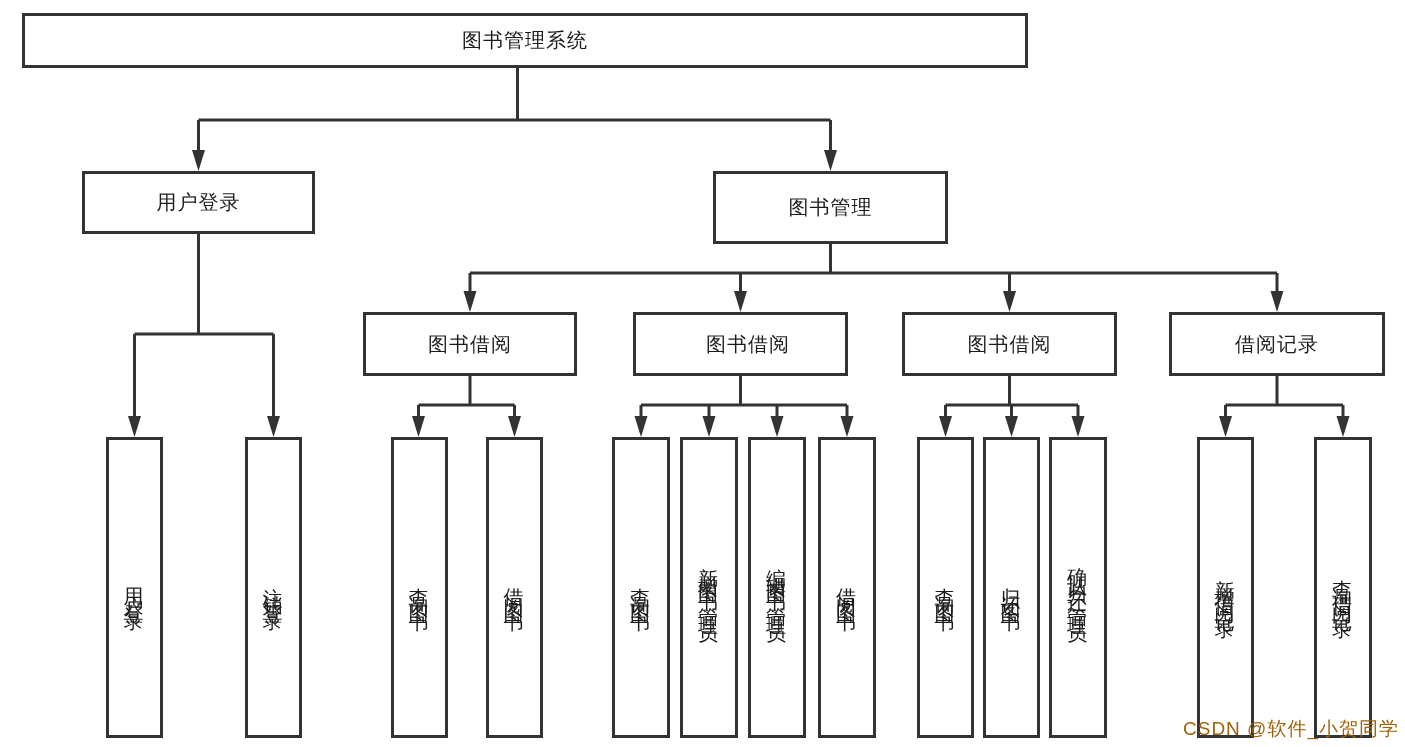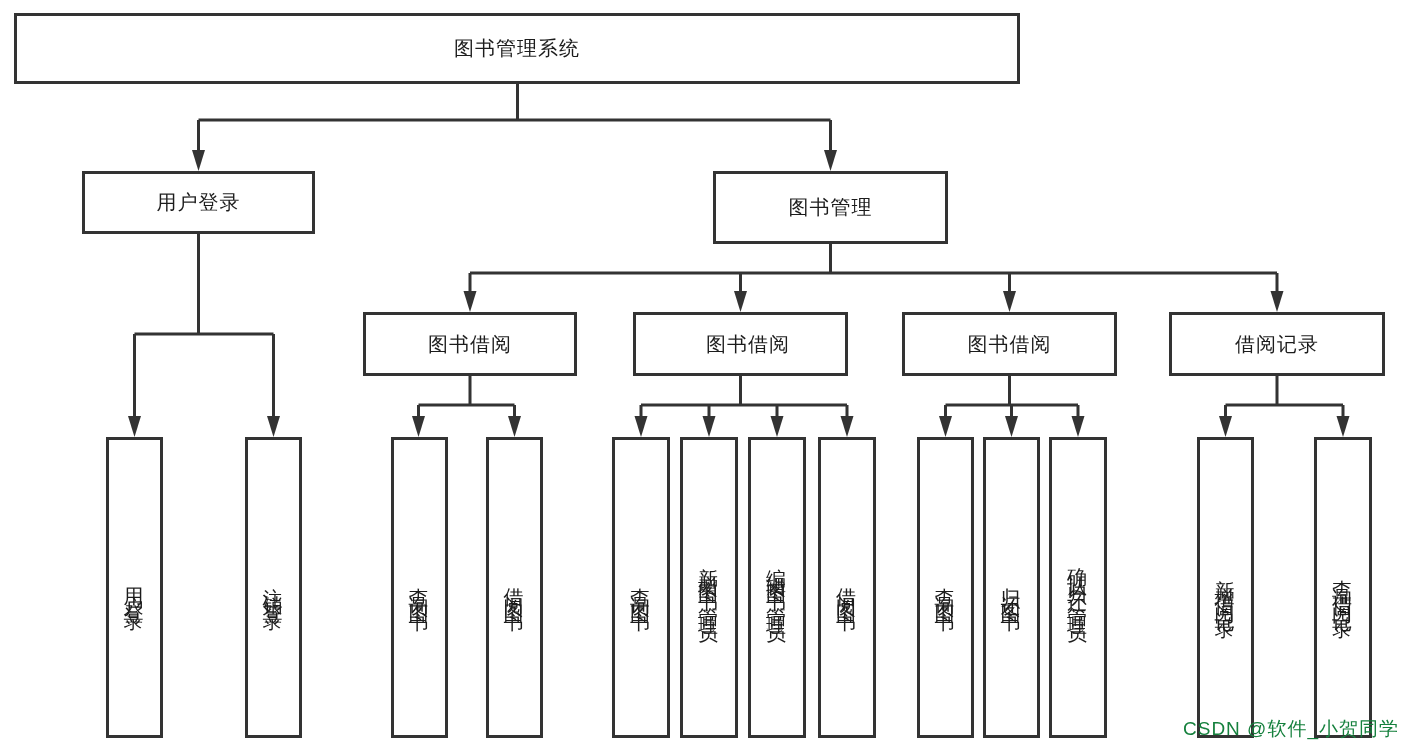--- a/index.html
+++ b/index.html
@@ -40,21 +40,21 @@
     letter-spacing: 8px;
     white-space: nowrap;
     font-size: 20px;
     color: #1c1c1c;
   }
   .watermark {
     position: absolute;
     left: 1183px;
     top: 716px;
     font-size: 19px;
-    color: #15803d;
+    color: #a16207;
     letter-spacing: 1px;
     white-space: nowrap;
   }
 </style>
 </head>
 <body>
 
 <div class="stage">
 
   <svg class="connectors" viewBox="0 0 1405 747" xmlns="http://www.w3.org/2000/svg">
@@ -90,21 +90,21 @@
       <polygon points="770.5,416 783.5,416 777,437"></polygon>
       <polygon points="840.5,416 853.5,416 847,437"></polygon>
       <polygon points="939,416 952,416 945.5,437"></polygon>
       <polygon points="1005,416 1018,416 1011.5,437"></polygon>
       <polygon points="1071.5,416 1084.5,416 1078,437"></polygon>
       <polygon points="1219,416 1232,416 1225.5,437"></polygon>
       <polygon points="1336.5,416 1349.5,416 1343,437"></polygon>
     </g>
   </svg>
 
-  <div class="node" style="left:14px; top:13px; width:1006px; height:71px;">
+  <div class="node" style="left:22px; top:13px; width:1006px; height:55px;">
     <span>图书管理系统</span>
   </div>
 
   <div class="node" style="left:82px; top:171px; width:233px; height:63px;">
     <span>用户登录</span>
   </div>
   <div class="node" style="left:713px; top:171px; width:235px; height:73px;">
     <span>图书管理</span>
   </div>
 

